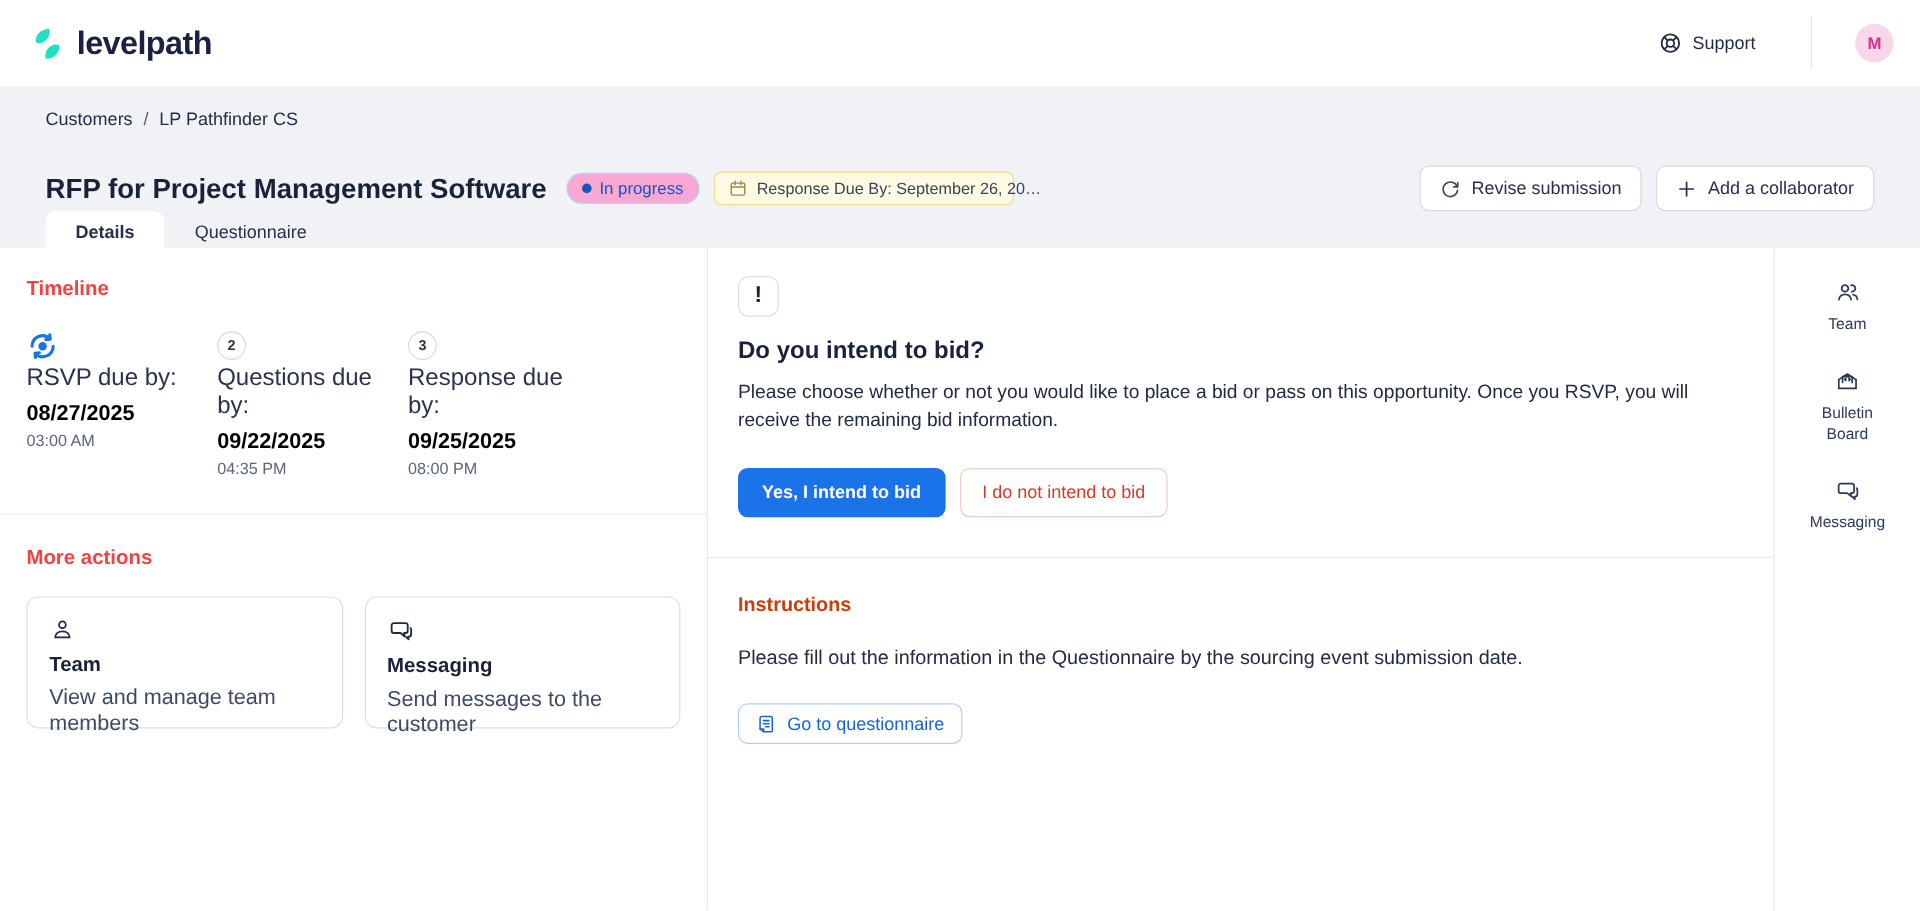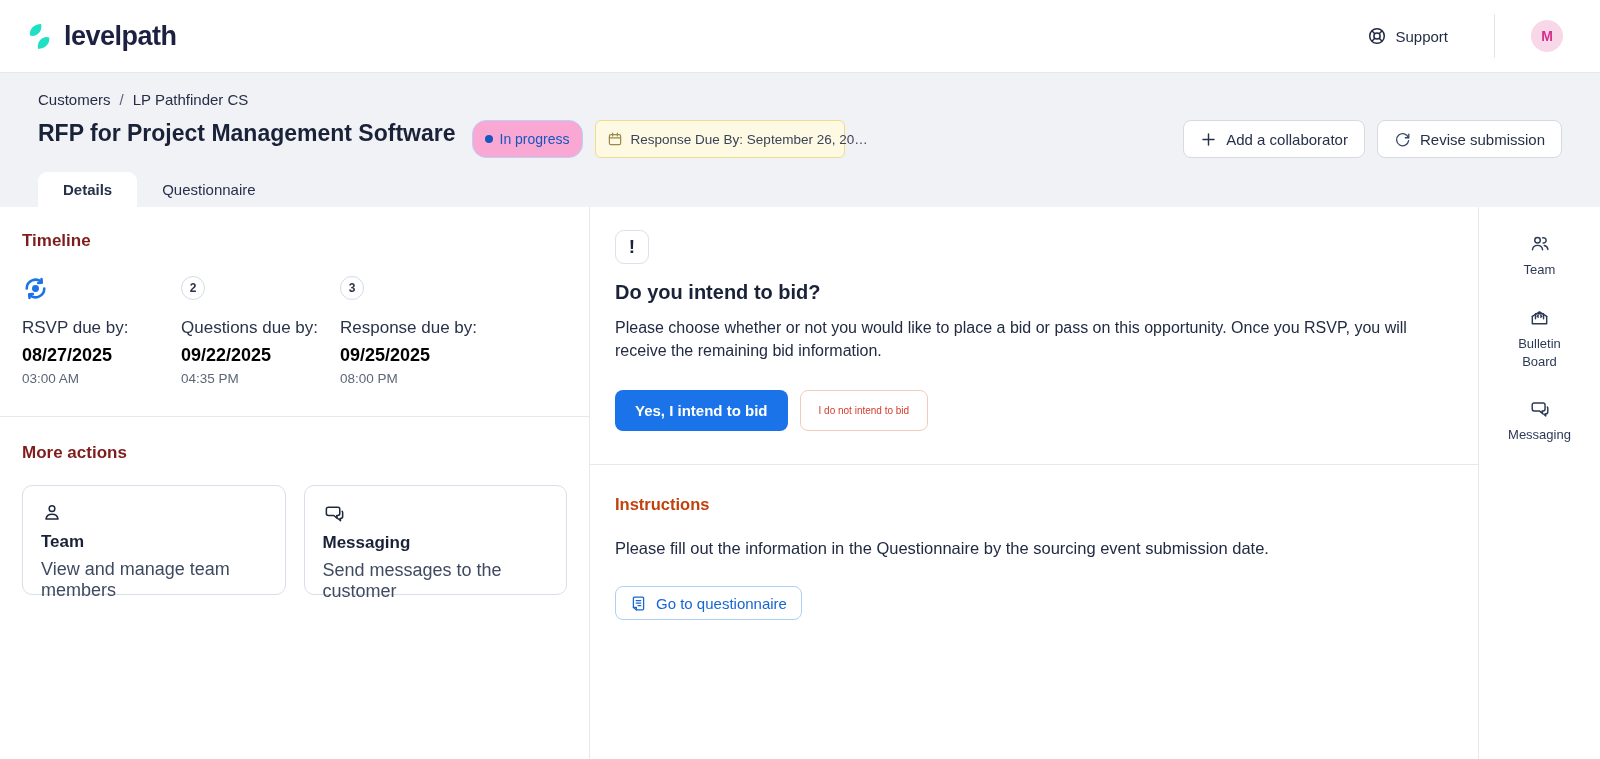--- a/index.html
+++ b/index.html
@@ -1,83 +1,83 @@
 <!DOCTYPE html>
 <html><head>
 <meta charset="utf-8">
 <style>
   * { margin:0; padding:0; box-sizing:border-box; }
   html,body { width:1600px; height:759px; background:#fff; overflow:hidden;
               font-family:"Liberation Sans", sans-serif; color:#1f2940; }
 
   
   .topbar { height:73px; background:#fff; display:flex; align-items:center;
-            justify-content:space-between; padding:0 37px 0 24px; border-bottom:1px solid #e7e8ee; }
+            justify-content:space-between; padding:0 22px 0 24px; border-bottom:1px solid #e7e8ee; }
   .brand { display:flex; align-items:center; gap:9px; }
   .brand-name { font-size:27px; font-weight:700; color:#1c2142; letter-spacing:-0.5px; }
   .topbar-right { display:flex; align-items:center; }
   .support-btn { display:flex; align-items:center; gap:8px; font-size:15px; color:#1f2940;
                  background:none; border:none; cursor:pointer; font-family:inherit; }
   .topbar-divider { width:1px; height:44px; background:#e3e5ea; margin:0 36px 0 46px; }
   .avatar { width:32px; height:32px; border-radius:50%; background:#f8d7e9; color:#d6308f;
             font-size:14px; font-weight:700; display:flex; align-items:center; justify-content:center; cursor:pointer; }
 
   
   .subheader { height:134px; background:#f1f2f6; display:flex; flex-direction:column; padding:18px 38px 0; }
   .breadcrumb { font-size:15px; color:#252e46; display:flex; gap:9px; }
   .breadcrumb .sep { color:#59617a; }
   .crumb { cursor:pointer; }
-  .title-row { display:flex; margin-top:12px; }
+  .title-row { display:flex; align-items:center; margin-top:30px; }
   .page-title { font-size:23px; font-weight:700; color:#1a2238; }
   .status-badge { display:inline-flex; align-items:center; gap:7px; margin-left:16px;
                   background:#f9a8d4; border:1px solid #b9d2f4; color:#1457bd; font-size:14px;
                   border-radius:14px; padding:4px 12px; }
   .status-dot { width:8px; height:8px; border-radius:50%; background:#1457bd; }
   .due-badge { display:inline-flex; align-items:center; gap:8px; margin-left:12px;
                background:#fdf9e3; border:1px solid #eedd8b; color:#3c4356; font-size:13.5px;
                border-radius:6px; padding:5px 11px; max-width:250px; white-space:nowrap; }
   .title-actions { margin-left:auto; display:flex; gap:12px; }
   .ghost-btn { display:inline-flex; align-items:center; gap:9px; background:#fff; border:1px solid #d6dae3;
                border-radius:8px; height:38px; padding:0 16px; font-size:15px; color:#27304a;
                font-family:inherit; cursor:pointer; }
   .tabs { margin-top:auto; display:flex; padding-left:0; }
   .tab { padding:9px 25px; font-size:15px; color:#27304a; cursor:pointer; border-radius:9px 9px 0 0; }
   .tab.active { background:#fff; font-weight:700; }
 
   
   .content { display:flex; height:552px; background:#fff; }
   .left-panel { width:590px; border-right:1px solid #e6e8ee; padding:24px 22px 0; }
-  .section-heading { font-size:17px; font-weight:700; color:#7f1d1d; }
+  .section-heading { font-size:17px; font-weight:700; color:#ef4444; }
   .timeline-row { display:flex; margin-top:24px; }
   .timeline-step { width:159px; }
   .step-marker { height:26px; display:flex; align-items:center; }
   .num-circle { width:24px; height:24px; border:1px solid #d5d9e2; border-radius:50%; background:#fff;
                 font-size:12px; font-weight:700; color:#2a3349; display:flex; align-items:center; justify-content:center; }
-  .step-label { font-size:17px; color:#2a3349; margin-top:17px; }
+  .step-label { font-size:20px; color:#2a3349; margin-top:3px; }
   .step-date { font-size:18px; font-weight:700; color:#000000; margin-top:7px; }
   .step-time { font-size:13.5px; color:#5d6679; margin-top:5px; }
   .left-divider { border-top:1px solid #e6e8ee; margin:30px -22px 0; }
   .more-actions-heading { margin-top:26px; }
   .cards-row { display:flex; gap:18px; margin-top:22px; }
   .action-card { width:264px; height:110px; border:1px solid #d9dee8; border-radius:10px; background:#fff;
                  padding:16px 18px; cursor:pointer; }
   .card-title { font-size:17px; font-weight:700; color:#1a2238; margin-top:8px; }
   .card-sub { font-size:18px; color:#3f4a61; margin-top:7px; }
 
   .main-panel { flex:1; padding:23px 28px 0 25px; }
   .alert-box { width:34px; height:34px; border:1px solid #dce1ec; border-radius:9px; background:#fff;
                display:flex; align-items:center; justify-content:center;
                font-size:19px; font-weight:800; color:#1c2439; }
   .bid-heading { font-size:20px; font-weight:700; color:#1a2238; margin-top:17px; }
   .bid-body { font-size:16px; color:#222b42; line-height:23px; margin-top:12px; max-width:830px; }
   .bid-actions { display:flex; gap:12px; margin-top:28px; }
   .primary-btn { background:#1a73e8; color:#fff; border:none; border-radius:8px; height:41px;
                  padding:0 20px; font-size:15px; font-weight:700; font-family:inherit; cursor:pointer; }
   .danger-btn { background:#fff; color:#d53b2d; border:1px solid #f3cbbc; border-radius:8px; height:41px;
-                padding:0 18px; font-size:10px; font-family:inherit; cursor:pointer; }
+                padding:0 18px; font-size:15px; font-family:inherit; cursor:pointer; }
   .main-divider { border-top:1px solid #e6e8ee; margin:33px -28px 0 -25px; }
   .instructions-heading { font-size:16.5px; font-weight:700; color:#c2410c; margin-top:30px; }
   .instructions-body { font-size:16.5px; color:#222b42; margin-top:25px; }
   .cta-btn { display:inline-flex; align-items:center; gap:9px; margin-top:28px; background:#fff;
              border:1px solid #aed0f6; border-radius:8px; height:34px; padding:0 14px;
              font-size:15px; color:#1766d1; font-family:inherit; cursor:pointer; }
 
   .right-rail { width:122px; border-left:1px solid #e6e8ee; padding-top:26px;
                 display:flex; flex-direction:column; align-items:center; gap:27px; }
   .rail-item { display:flex; flex-direction:column; align-items:center; gap:6px; cursor:pointer;
@@ -135,34 +135,34 @@
         <svg width="16" height="16" viewBox="0 0 20 20" fill="none" stroke="#9c8a46" stroke-width="1.5" stroke-linecap="round">
           <rect x="3" y="4.5" width="14" height="12.5" rx="1.8"></rect>
           <path d="M3 8.6h14M7 2.6v3.6M13 2.6v3.6"></path>
         </svg>
       </span>
       <span>Response Due By: September 26, 20…</span>
     </span>
     <div class="title-actions">
       <button class="ghost-btn">
         <span>
-          <svg width="17" height="17" viewBox="0 0 20 20" fill="none" stroke="#27304a" stroke-width="1.7" stroke-linecap="round">
-            <path d="M10 3.5v13M3.5 10h13"></path>
-          </svg>
-        </span>
-        <span>Add a collaborator</span>
-      </button>
-      <button class="ghost-btn">
-        <span>
           <svg width="17" height="17" viewBox="0 0 20 20" fill="none" stroke="#3c4a66" stroke-width="1.6" stroke-linecap="round" stroke-linejoin="round">
             <path d="M16.9 8a7.1 7.1 0 1 0 .3 3.3"></path>
             <path d="M17.4 3.8v4.1h-4.1"></path>
           </svg>
         </span>
         <span>Revise submission</span>
+      </button>
+      <button class="ghost-btn">
+        <span>
+          <svg width="17" height="17" viewBox="0 0 20 20" fill="none" stroke="#27304a" stroke-width="1.7" stroke-linecap="round">
+            <path d="M10 3.5v13M3.5 10h13"></path>
+          </svg>
+        </span>
+        <span>Add a collaborator</span>
       </button>
     </div>
   </div>
 
   <div class="tabs">
     <div class="tab active">Details</div>
     <div class="tab">Questionnaire</div>
   </div>
 </div>
 

